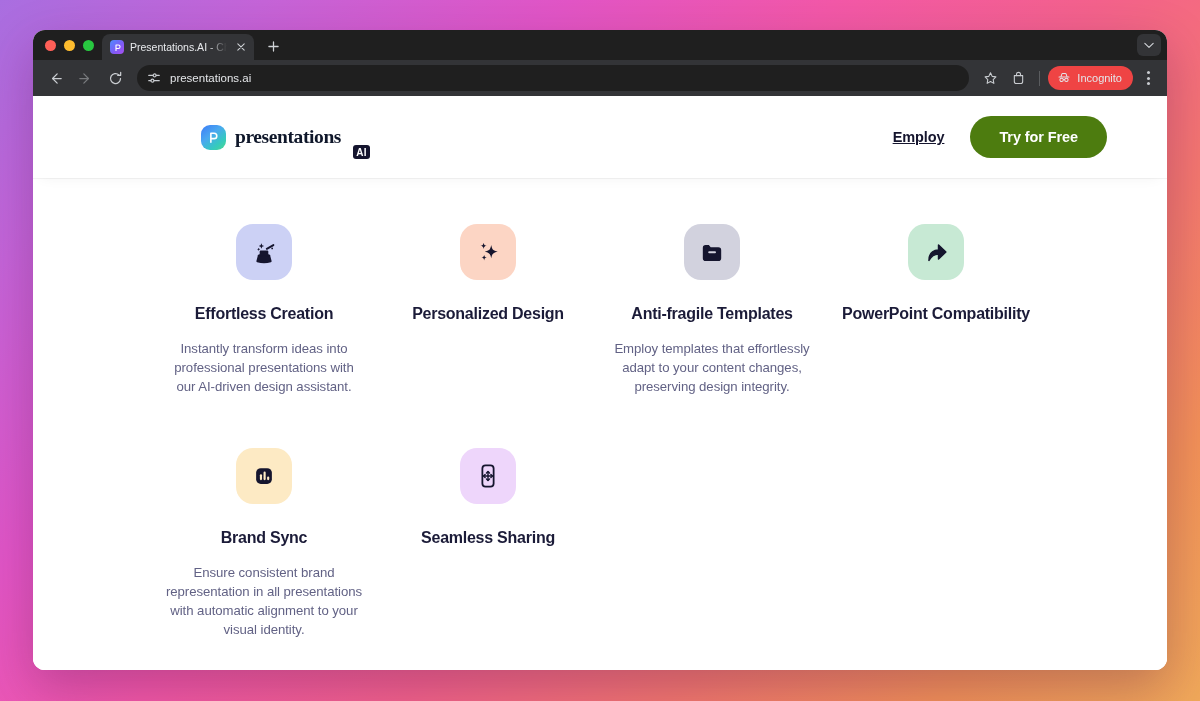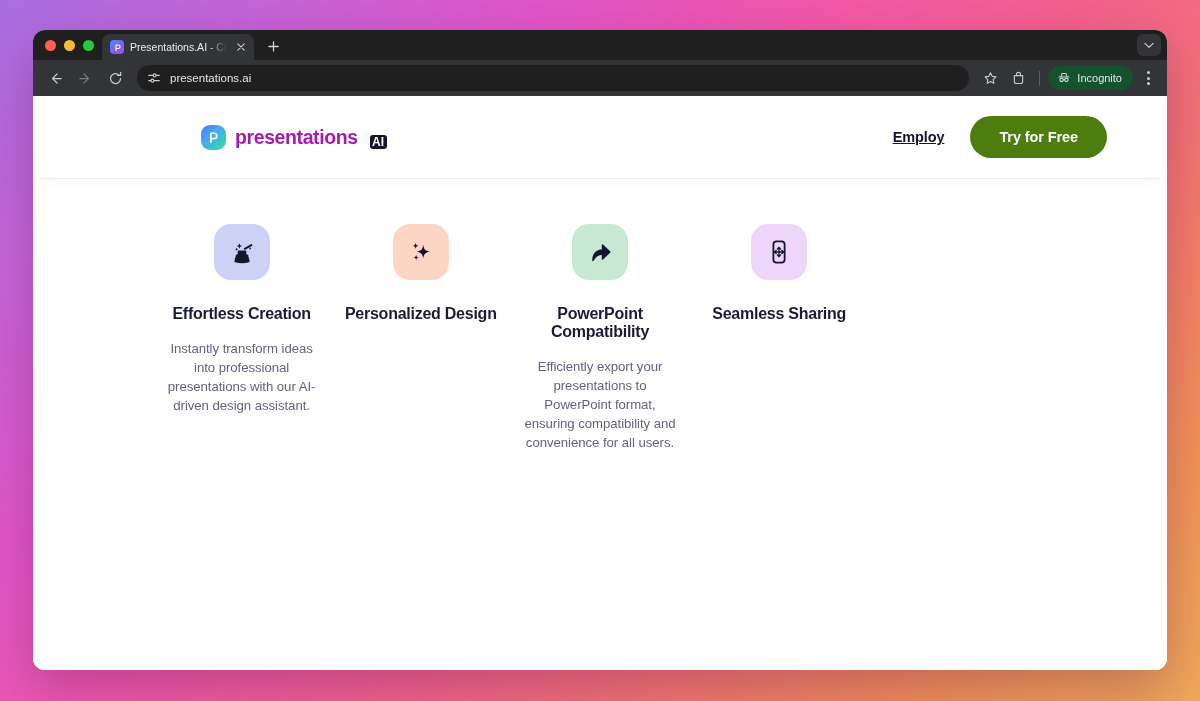--- a/index.html
+++ b/index.html
@@ -181,21 +181,21 @@
     display: flex; align-items: center; justify-content: center;
     color: #c9ccd0;
   }
   .tb-divider {
     width: 1px; height: 15px;
     background: #5a5c5f;
     margin: 0 6px;
   }
   .incognito-pill {
     height: 24px;
-    background: #14532d;
+    background: #ef4444;
     border-radius: 13px;
     display: flex;
     align-items: center;
     gap: 6px;
     padding: 0 11px 0 9px;
     text-align: right;
   }
   .incognito-pill span.lbl {
     font-size: 11px;
     color: #e4e6e9;
@@ -238,36 +238,37 @@
   .logo-mark {
     width: 25px; height: 25px;
     border-radius: 9px;
     background: linear-gradient(140deg,#3d7bf7 0%, #4aa8f0 40%, #35c9c0 72%, #4bd98e 100%);
     display: flex; align-items: center; justify-content: center;
     flex: 0 0 auto;
   }
   .logo-text {
     font-size: 19.5px;
     font-weight: bold;
-    color: #a21caf;
+    color: #0f172a;
     letter-spacing: -0.4px;
+    font-family: Liberation Serif, serif;
   }
   .logo-badge {
     width: 17px; height: 14px;
     border-radius: 3px;
     background: #15152e;
     color: #ffffff;
-    font-size: 12px;
+    font-size: 10px;
     font-weight: bold;
     display: inline-flex;
     align-items: center;
     justify-content: center;
     margin-left: 3px;
     position: relative;
-    top: 5px;
+    top: 15px;
     letter-spacing: 0.2px;
     text-align: center;
   }
 
   .header-actions {
     margin-left: auto;
     display: flex;
     align-items: center;
     gap: 26px;
   }
@@ -295,21 +296,21 @@
   
   .features {
     background: #ffffff;
     padding: 46px 0 0 0;
     height: calc(100% - 82px);
   }
   .features-grid {
     width: 870px;
     margin: 0 auto;
     display: grid;
-    grid-template-columns: repeat(5, 1fr);
+    grid-template-columns: repeat(4, 1fr);
     column-gap: 26px;
     row-gap: 52px;
   }
 
   .feature-card {
     display: flex;
     flex-direction: column;
     align-items: center;
     text-align: center;
   }
@@ -491,33 +492,58 @@
               <svg width="29" height="29" viewBox="0 0 32 32" aria-hidden="true">
                 <path d="M19 7.8c.95 5.1 2.1 6.3 7.2 7.3-5.1 1-6.25 2.2-7.2 7.3-.95-5.1-2.1-6.3-7.2-7.3 5.1-1 6.25-2.2 7.2-7.3z" fill="#15152e"></path>
                 <path d="M10.6 5.2c.45 2.4 1 2.95 3.4 3.45-2.4.5-2.95 1.05-3.4 3.45-.45-2.4-1-2.95-3.4-3.45 2.4-.5 2.95-1.05 3.4-3.45z" fill="#15152e"></path>
                 <path d="M11.2 18.6c.4 2.1.88 2.6 3 3.05-2.12.45-2.6.95-3 3.05-.4-2.1-.88-2.6-3-3.05 2.12-.45 2.6-.95 3-3.05z" fill="#15152e"></path>
               </svg>
             </span>
           </div>
           <div class="feature-title">Personalized Design</div>
         </div>
 
+        <div class="feature-card wide">
+          <div class="feature-icon" style="background:#d2d2de">
+            <span>
+              <svg width="30" height="30" viewBox="0 0 32 32" aria-hidden="true">
+                <path d="M6.2 11.4a3 3 0 0 1 3-3h3.4l2 2.6h8.2a3 3 0 0 1 3 3v8.6a3 3 0 0 1-3 3H9.2a3 3 0 0 1-3-3z" fill="#15152e"></path>
+                <path d="M13 16.2h6.2" stroke="#d2d2de" stroke-width="2.1" stroke-linecap="round"></path>
+              </svg>
+            </span>
+          </div>
+          <div class="feature-title">Anti-fragile Templates</div>
+          <div class="feature-desc">Employ templates that effortlessly adapt to your content changes, preserving design integrity.</div>
+        </div>
 
         <div class="feature-card wide">
           <div class="feature-icon" style="background:#c7e9d4">
             <span>
               <svg width="30" height="30" viewBox="0 0 32 32" aria-hidden="true">
                 <path d="M8.5 25c0-7.4 4.2-10.9 10.2-11.2V8.6L26.5 16l-7.8 7.4v-5.2c-4.4.1-7.6 1.9-10.2 6.8z" fill="#15152e" stroke="#15152e" stroke-width="1.6" stroke-linejoin="round"></path>
               </svg>
             </span>
           </div>
           <div class="feature-title">PowerPoint Compatibility</div>
-          <div class="feature-desc">Efficiently export your presentations to PowerPoint format, ensuring compatibility and convenience for all users.</div>
         </div>
 
+        <div class="feature-card wide">
+          <div class="feature-icon" style="background:#fdeac4">
+            <span>
+              <svg width="30" height="30" viewBox="0 0 32 32" aria-hidden="true">
+                <rect x="7.6" y="7.6" width="16.8" height="16.8" rx="5" fill="#15152e"></rect>
+                <rect x="11.6" y="14.2" width="2.3" height="6.2" rx="1.1" fill="#fdeac4"></rect>
+                <rect x="15.5" y="11.3" width="2.3" height="9.1" rx="1.1" fill="#fdeac4"></rect>
+                <rect x="19.3" y="16.4" width="2.3" height="4" rx="1.1" fill="#fdeac4"></rect>
+              </svg>
+            </span>
+          </div>
+          <div class="feature-title">Brand Sync</div>
+          <div class="feature-desc">Ensure consistent brand representation in all presentations with automatic alignment to your visual identity.</div>
+        </div>
 
         <div class="feature-card wide">
           <div class="feature-icon" style="background:#eed6fb">
             <span>
               <svg width="30" height="30" viewBox="0 0 32 32" aria-hidden="true">
                 <rect x="10" y="4.6" width="12" height="22.8" rx="3.4" fill="none" stroke="#15152e" stroke-width="1.9"></rect>
                 <path d="M16 11.4v9.2M11.4 16h9.2" stroke="#15152e" stroke-width="1.5" stroke-linecap="round"></path>
                 <path d="M14.4 12.9L16 11.3l1.6 1.6M14.4 19.1L16 20.7l1.6-1.6M12.9 14.4L11.3 16l1.6 1.6M19.1 14.4L20.7 16l-1.6 1.6" fill="none" stroke="#15152e" stroke-width="1.5" stroke-linecap="round" stroke-linejoin="round"></path>
               </svg>
             </span>

